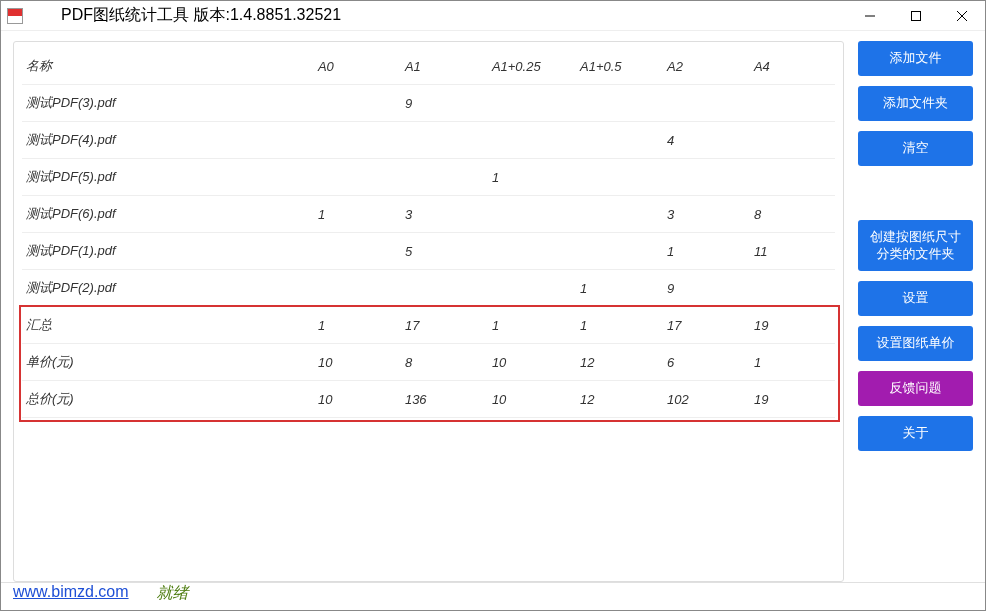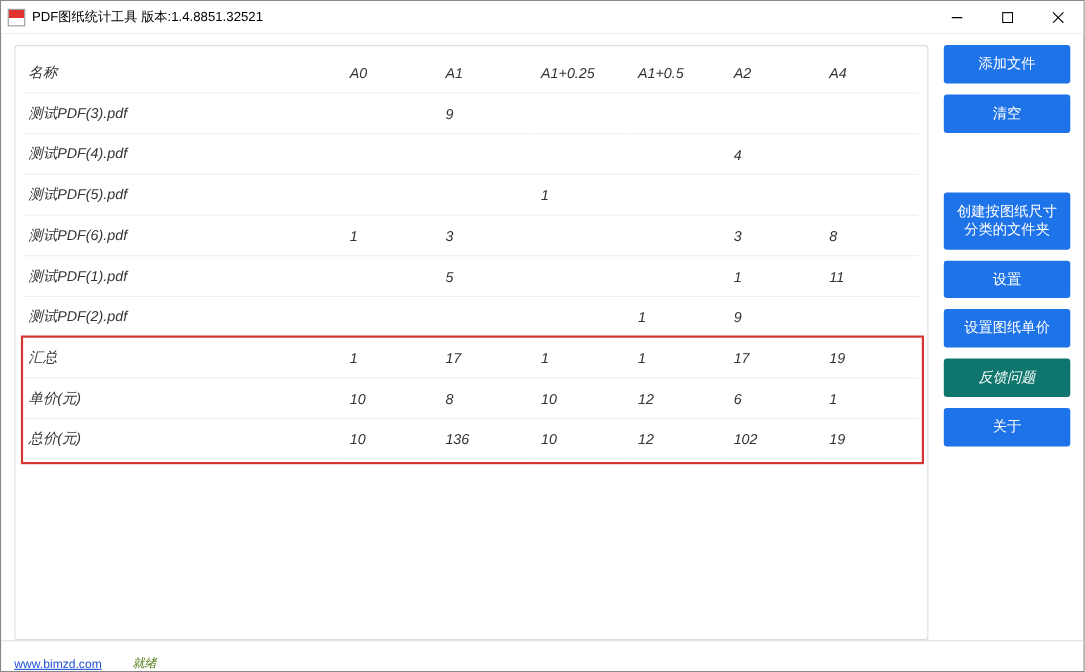--- a/index.html
+++ b/index.html
@@ -1,35 +1,35 @@
 <!DOCTYPE html>
 <html><head>
   <meta charset="utf-8">
   <style>
     * { box-sizing: border-box; margin: 0; padding: 0; }
     body { font-family: "Microsoft YaHei", "Segoe UI", sans-serif; font-size: 13px; background: #fff; width: 986px; height: 611px; overflow: hidden; display: flex; flex-direction: column; border: 1px solid #888; }
     .titlebar { height: 30px; display: flex; align-items: center; padding-left: 6px; background: #fff; border-bottom: 1px solid #eee; }
     .titlebar-icon { width: 16px; height: 16px; background: linear-gradient(#e03030 50%, #fff 50%); border: 1px solid #999; margin-right: 6px; }
-    .titlebar-title { flex: 1; font-size: 12px; }
+    .titlebar-title { flex: 1; font-size: 16px; margin-left: 32px; }
     .win-controls { display: flex; height: 100%; }
     .win-btn { width: 46px; height: 100%; display: flex; align-items: center; justify-content: center; cursor: pointer; font-size: 14px; font-family: "Segoe UI Symbol", sans-serif; }
     .main-area { flex: 1; display: flex; padding: 10px 12px 0 12px; gap: 14px; min-height: 0; }
     .table-panel { flex: 1; border: 1px solid #ddd; border-radius: 3px; padding: 6px 8px 8px 8px; overflow: auto; position: relative; }
     table { width: 100%; border-collapse: collapse; font-style: italic; }
     th, td { text-align: left; padding: 9px 6px; font-size: 13px; font-weight: normal; }
     th { color: #333; border-bottom: 1px solid #eee; }
     tbody tr { border-bottom: 1px solid #eee; }
     tbody td { color: #333; }
     .c0 { width: 200px; padding-left: 4px; }
     .c1,.c2,.c3,.c4,.c5,.c6 { width: 60px; margin-left: 32px; }
     .highlight-box { position: absolute; border: 2px solid #d63333; pointer-events: none; }
     .side-buttons { width: 115px; display: flex; flex-direction: column; gap: 10px; padding-top: 0; }
     .side-btn { background: #1e73e8; color: #fff; border: none; border-radius: 3px; padding: 9px 4px; font-size: 13px; cursor: pointer; font-family: inherit; line-height: 1.3; }
-    .side-btn.orange { background: #0f766e; font-style: italic; }
-    .statusbar { height: 28px; border-top: 1px solid #e0e0e0; display: flex; align-items: flex-end; padding: 0 12px; font-size: 11px; gap: 28px; }
+    .side-btn.orange { background: #a21caf; }
+    .statusbar { height: 28px; border-top: 1px solid #e0e0e0; display: flex; align-items: flex-start; padding: 0 12px; font-size: 16px; gap: 28px; }
     .statusbar a { color: #1e4fd6; text-decoration: underline; }
     .status-text { color: #4d7c0f; font-style: italic; }
   </style>
 </head>
 <body>
 
 <div class="titlebar">
   <div class="titlebar-icon"></div>
   <div class="titlebar-title">PDF图纸统计工具 版本:1.4.8851.32521</div>
   <div class="win-controls">
@@ -147,20 +147,21 @@
             <td class="c4">12</td>
             <td class="c5">102</td>
             <td class="c6">19</td>
           </tr>
         </tbody>
     </table>
     <div class="highlight-box" id="hlbox" style="left: 5px; top: 262.5px; width: 821px; height: 117px;"></div>
   </div>
   <div class="side-buttons">
     <button class="side-btn">添加文件</button>
+    <button class="side-btn">添加文件夹</button>
     <button class="side-btn">清空</button>
     <button class="side-btn" style="white-space:pre-line;margin-top:44px;">创建按图纸尺寸
 分类的文件夹</button>
     <button class="side-btn">设置</button>
     <button class="side-btn">设置图纸单价</button>
     <button class="side-btn orange">反馈问题</button>
     <button class="side-btn">关于</button>
   </div>
 </div>
 

